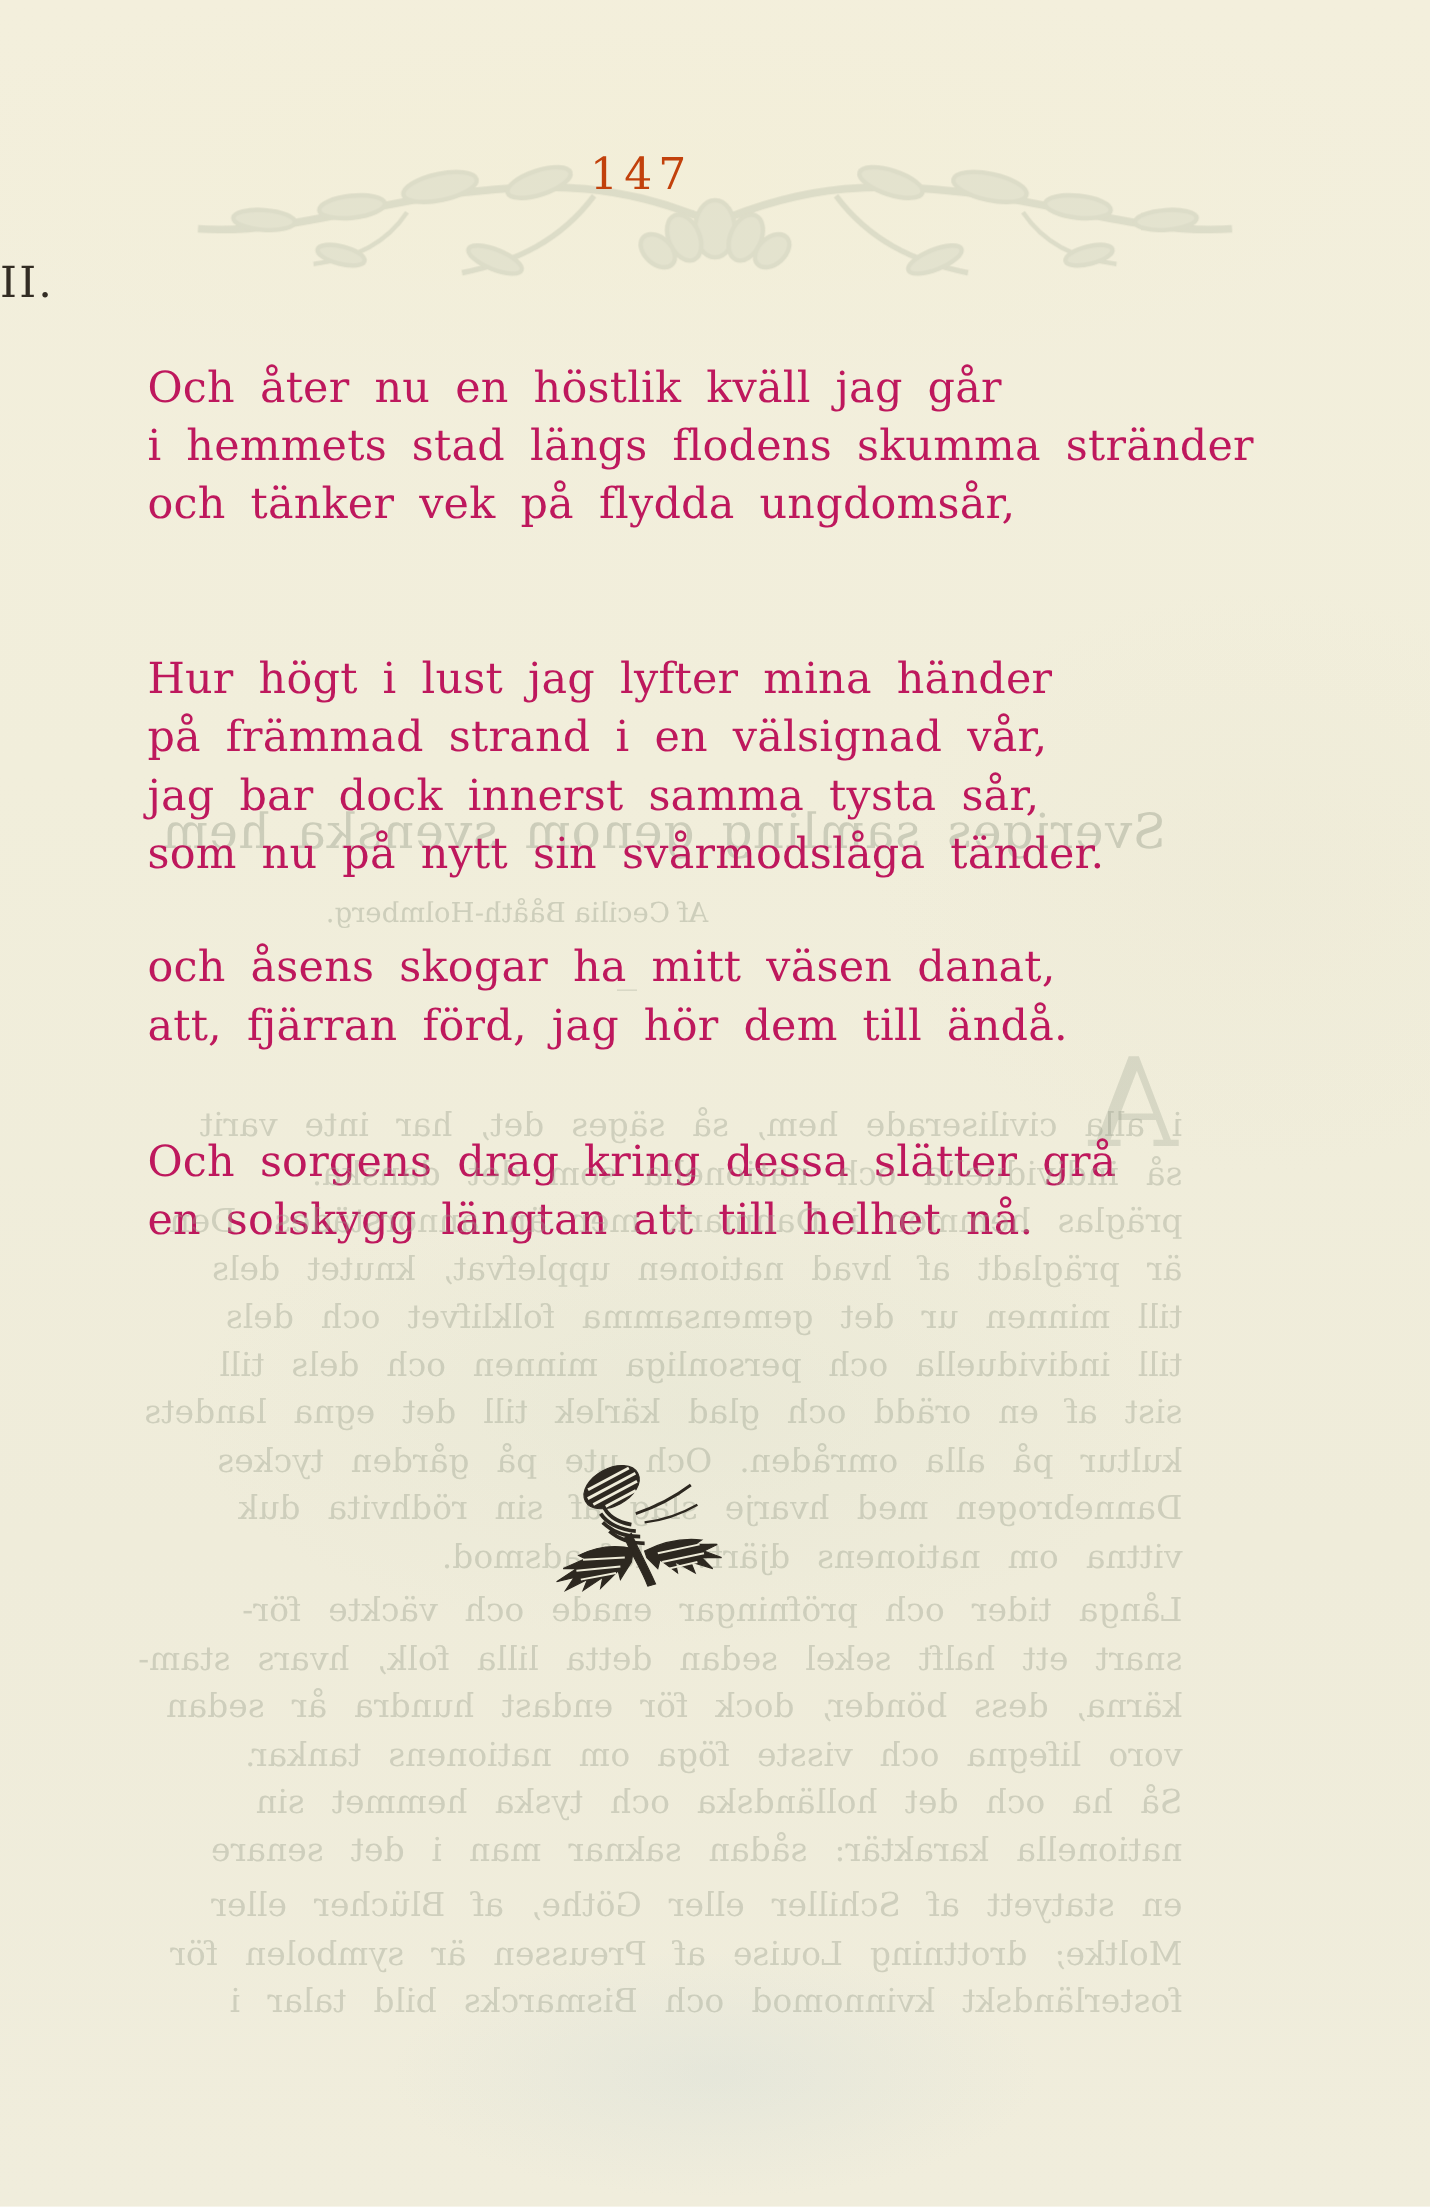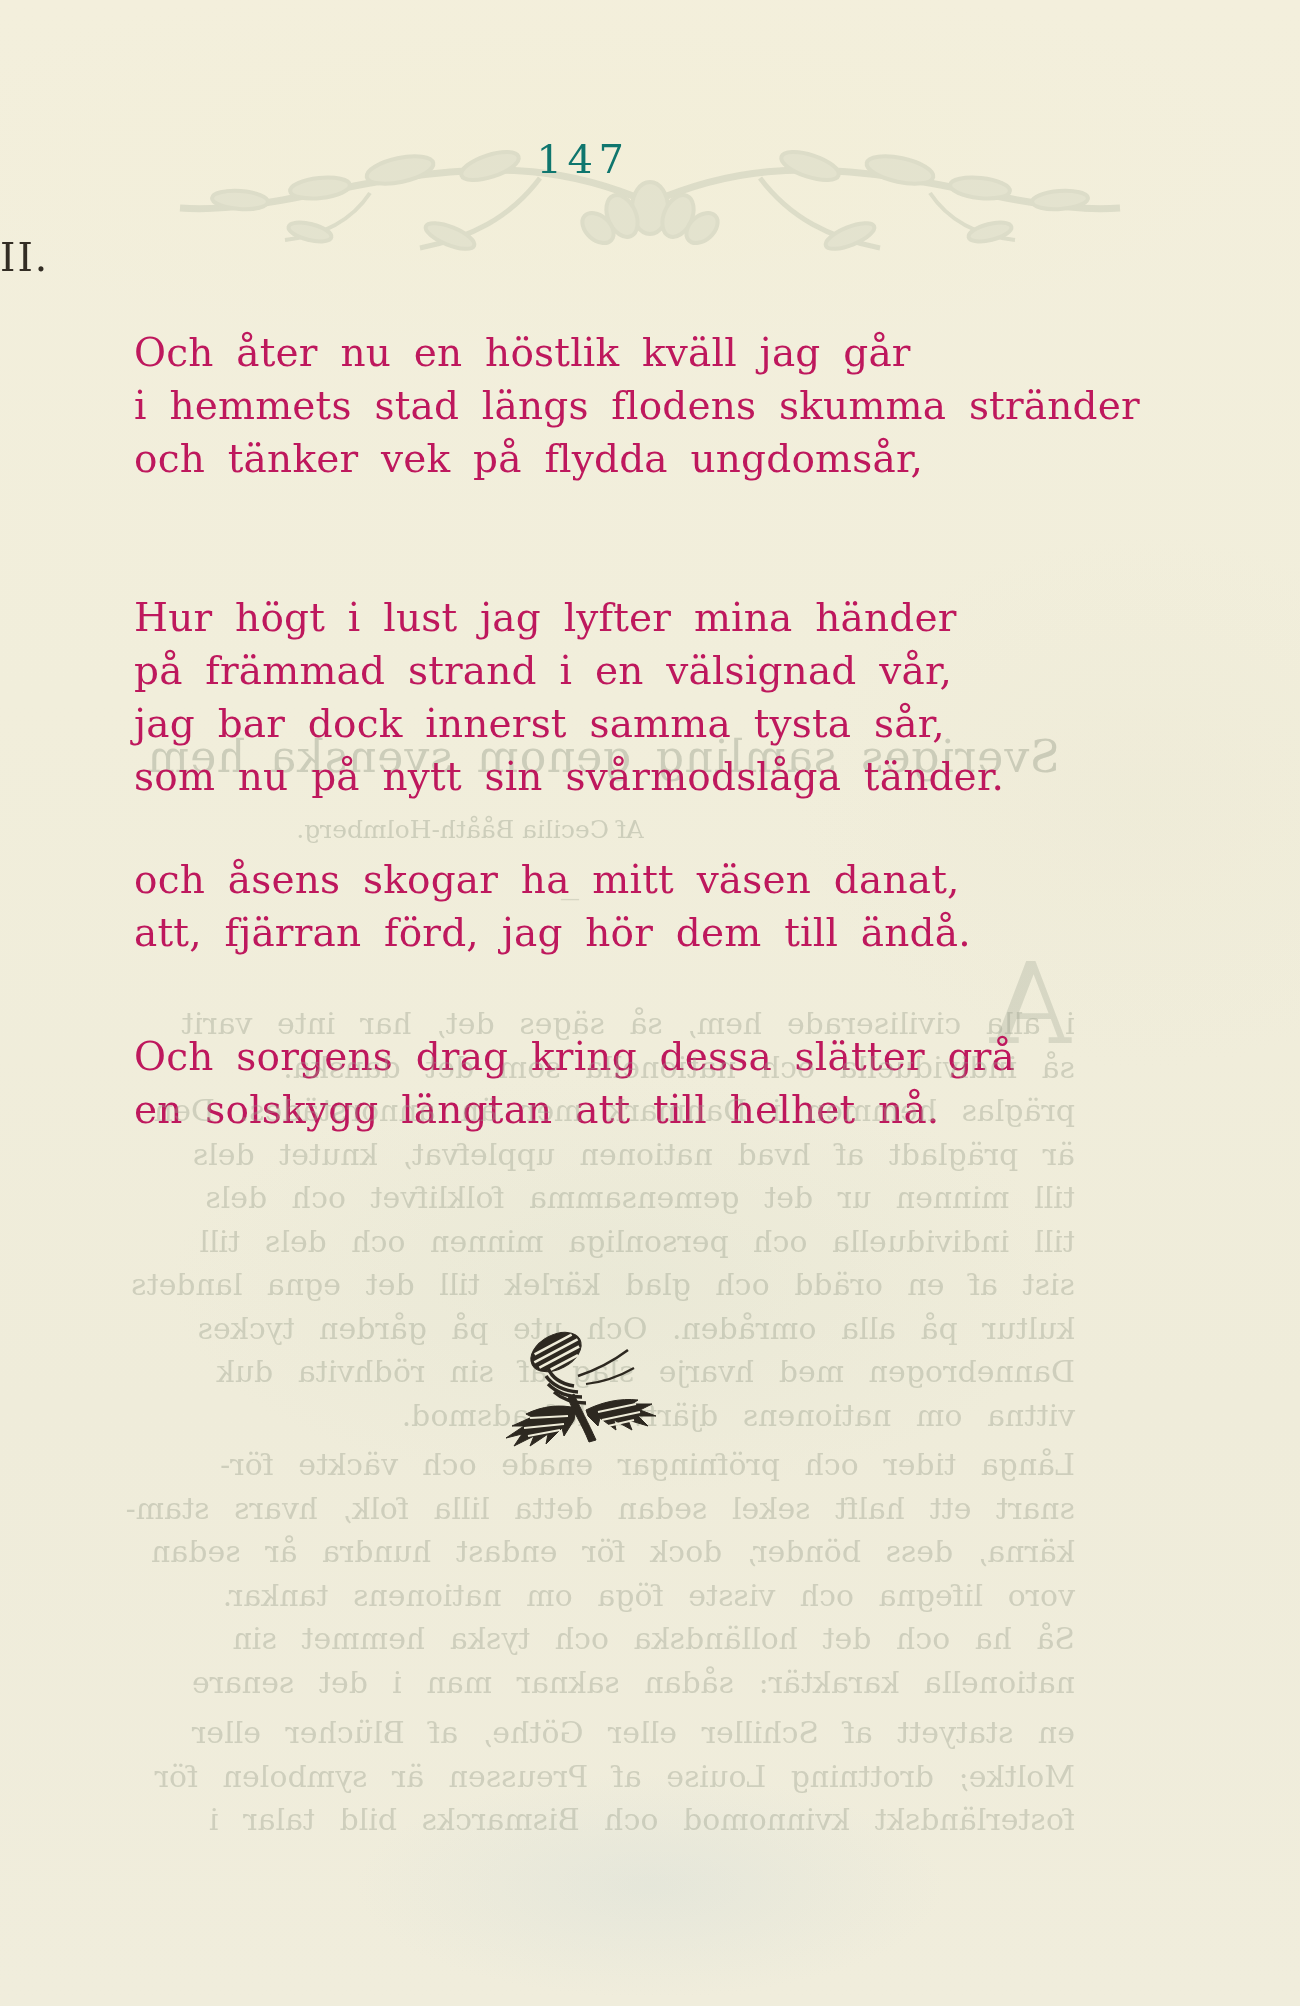--- a/index.html
+++ b/index.html
@@ -11,21 +11,21 @@
       radial-gradient(ellipse 650px 300px at 48% 64%, rgba(224,226,208,0.35), transparent 70%),
       radial-gradient(ellipse 900px 260px at 45% 8%, rgba(243,238,214,0.55), transparent 75%),
       radial-gradient(ellipse 500px 380px at 88% 40%, rgba(236,232,212,0.40), transparent 70%),
       linear-gradient(180deg,#f3efdc 0%,#f1eedb 35%,#efecda 70%,#f0eddc 100%);
   }
   .abs{position:absolute;}
   
   .ink{color:#be185d;}
   .page-number{
     top:136px;left:0;width:1166px;text-align:center;
-    font-size:40px;letter-spacing:0.14em;color:#0f766e;
+    font-size:40px;letter-spacing:0.14em;color:#c2410c;
   }
   .section-heading{
     top:235px;left:0;width:1172px;
     font-size:39px;letter-spacing:2px;color:#332d24;
   }
   .stanza{
     left:134px;width:980px;line-height:53px;font-size:39px;
     word-spacing:0.26em;letter-spacing:0.005em;white-space:nowrap;
   }
   .stanza-1{top:326px;}

